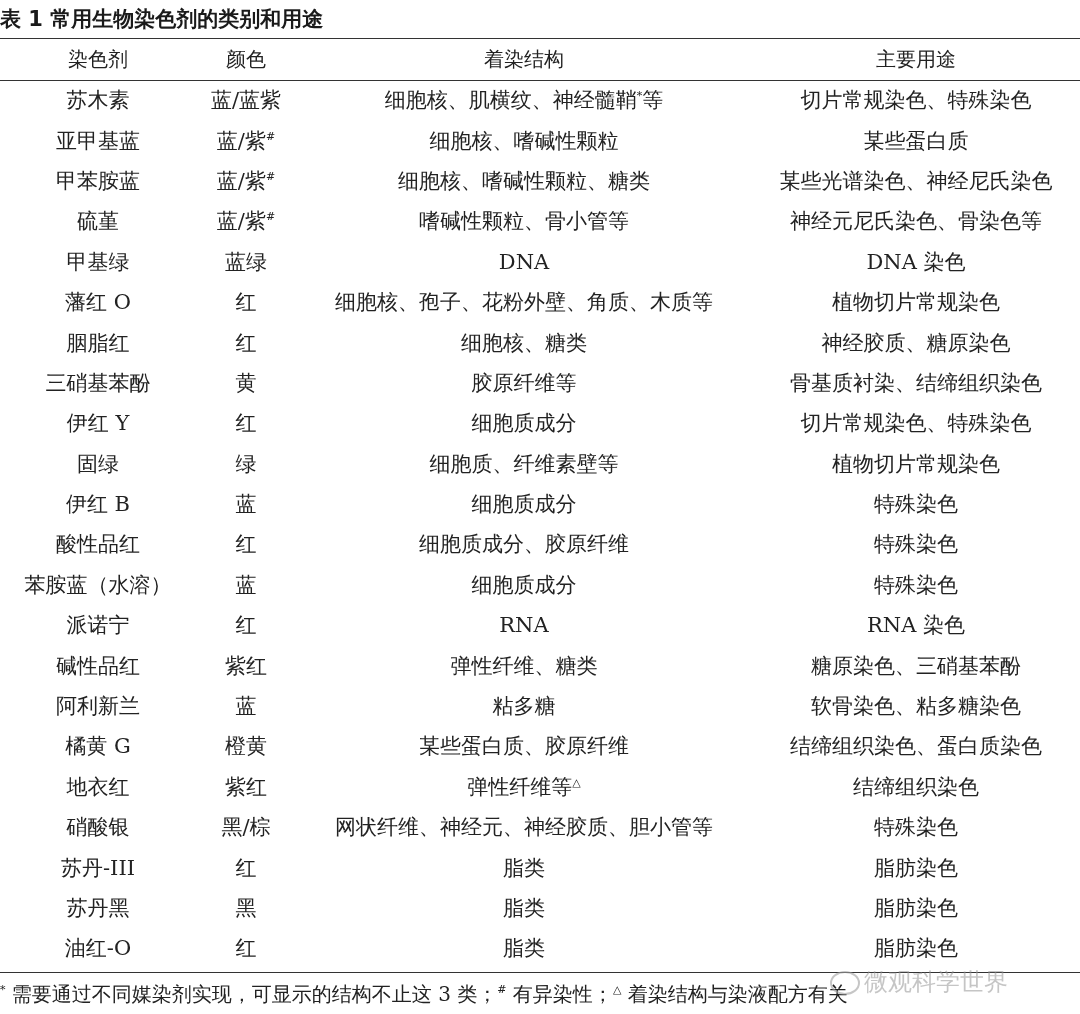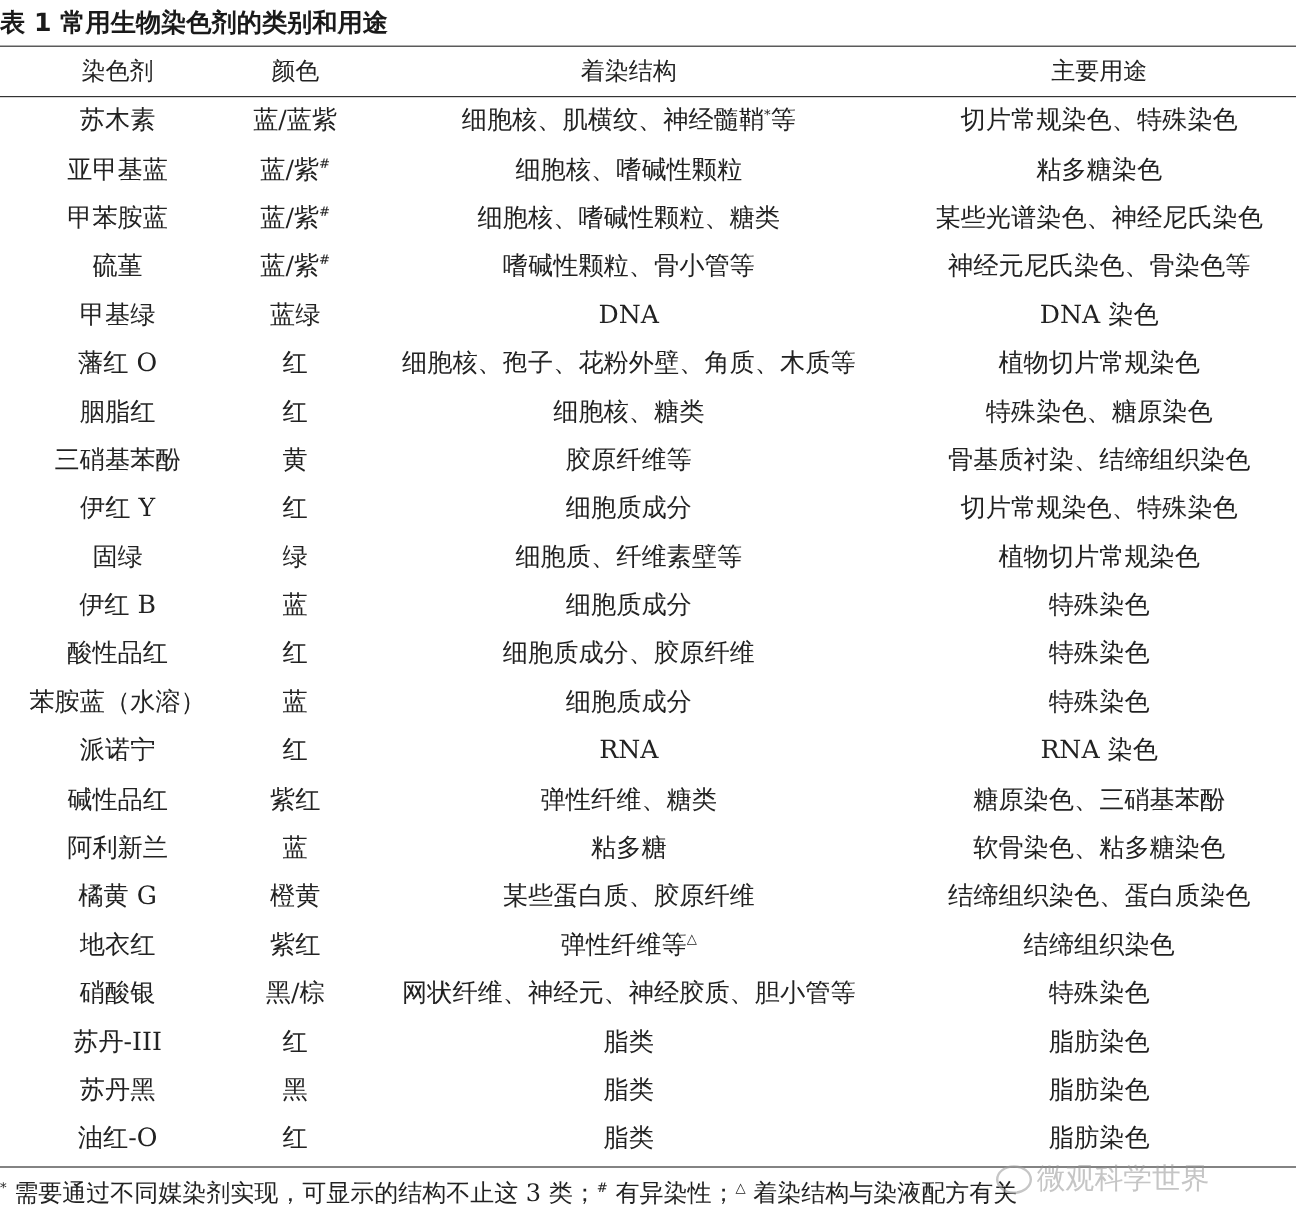--- a/index.html
+++ b/index.html
@@ -64,21 +64,21 @@
       <tr>
         <td><span>苏木素</span></td>
         <td><span>蓝/蓝紫</span></td>
         <td><span>细胞核、肌横纹、神经髓鞘</span><sup>*</sup><span>等</span></td>
         <td><span>切片常规染色、特殊染色</span></td>
       </tr>
       <tr>
         <td><span>亚甲基蓝</span></td>
         <td><span>蓝/紫</span><sup>#</sup></td>
         <td><span>细胞核、嗜碱性颗粒</span></td>
-        <td><span>粘多糖染色</span></td>
+        <td><span>某些蛋白质</span></td>
       </tr>
       <tr>
         <td><span>甲苯胺蓝</span></td>
         <td><span>蓝/紫</span><sup>#</sup></td>
         <td><span>细胞核、嗜碱性颗粒、糖类</span></td>
         <td><span>某些光谱染色、神经尼氏染色</span></td>
       </tr>
       <tr>
         <td><span>硫堇</span></td>
         <td><span>蓝/紫</span><sup>#</sup></td>
@@ -94,21 +94,21 @@
       <tr>
         <td><span>藩红 O</span></td>
         <td><span>红</span></td>
         <td><span>细胞核、孢子、花粉外壁、角质、木质等</span></td>
         <td><span>植物切片常规染色</span></td>
       </tr>
       <tr>
         <td><span>胭脂红</span></td>
         <td><span>红</span></td>
         <td><span>细胞核、糖类</span></td>
-        <td><span>特殊染色、糖原染色</span></td>
+        <td><span>神经胶质、糖原染色</span></td>
       </tr>
       <tr>
         <td><span>三硝基苯酚</span></td>
         <td><span>黄</span></td>
         <td><span>胶原纤维等</span></td>
         <td><span>骨基质衬染、结缔组织染色</span></td>
       </tr>
       <tr>
         <td><span>伊红 Y</span></td>
         <td><span>红</span></td>

